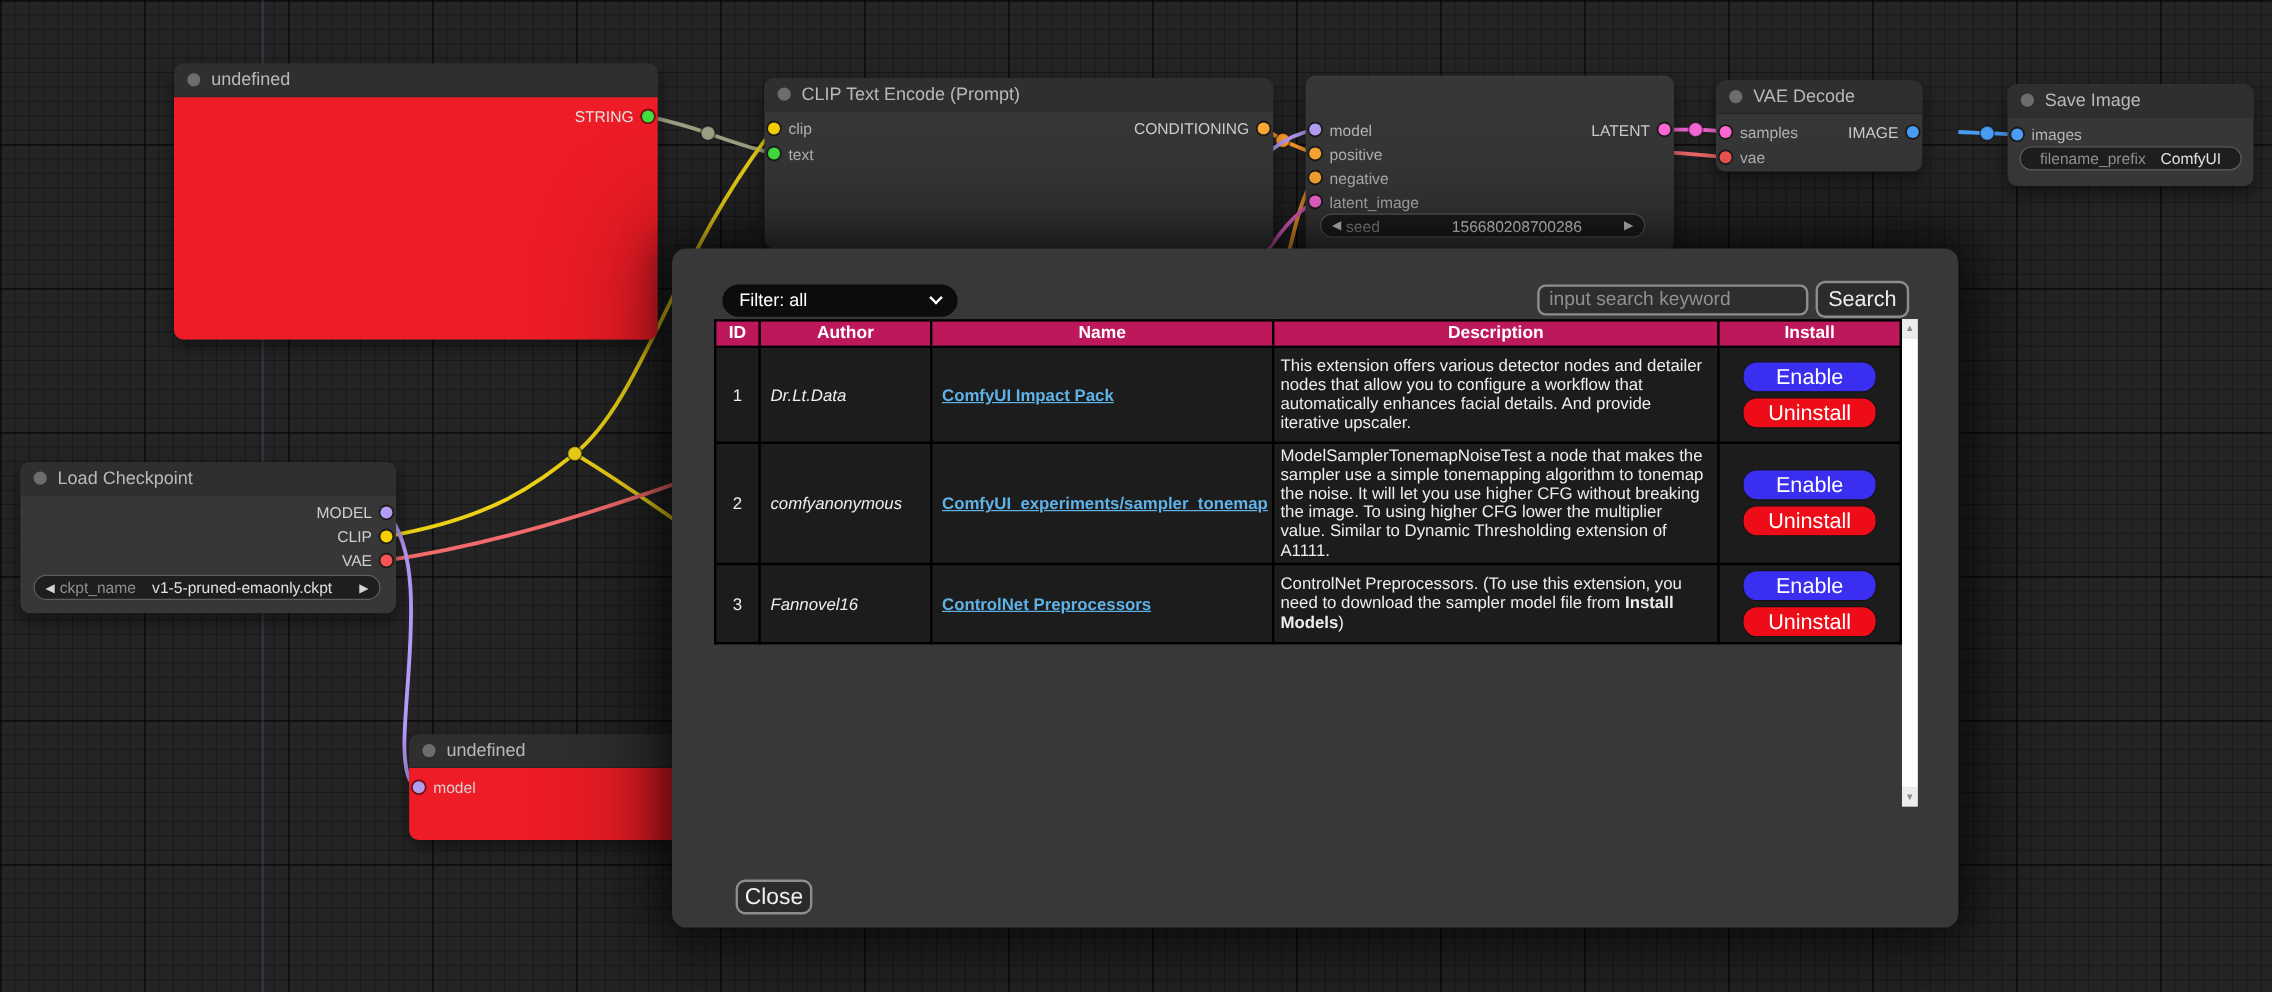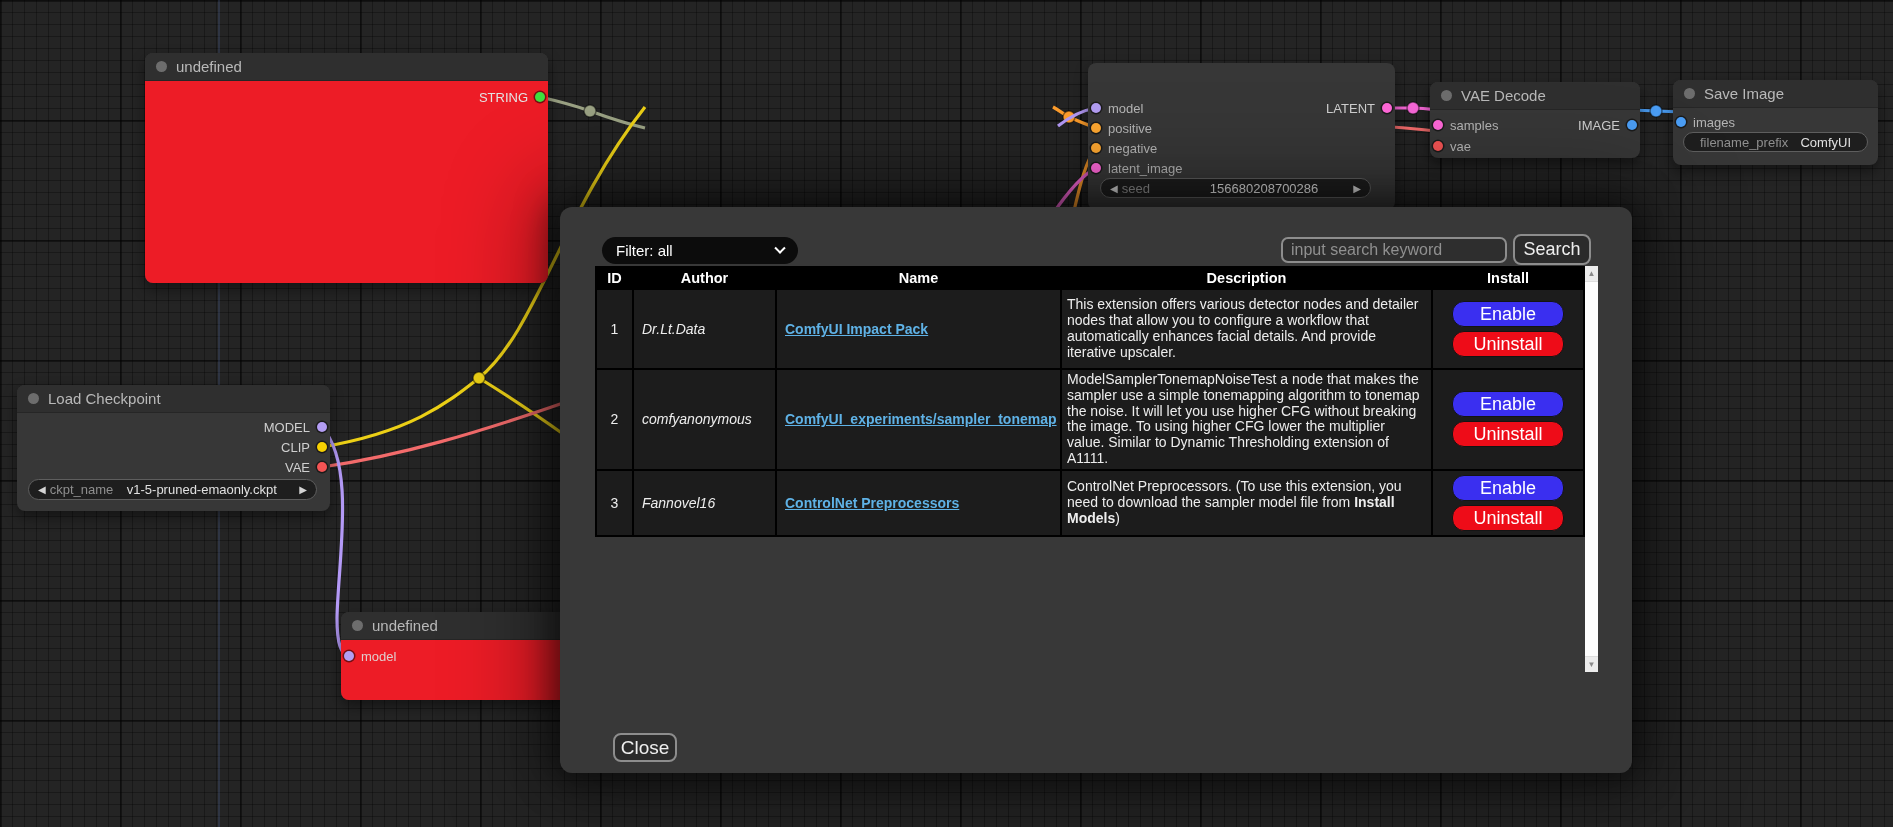--- a/index.html
+++ b/index.html
@@ -58,21 +58,21 @@
                   background:#2e2e2e; border:2px solid #8d8d8d; border-radius:7px;
                   color:#ddd; font-size:16px; padding:0 8px; font-family:"Liberation Sans",sans-serif; }
   .search-input::placeholder { color:#909090; }
   .btn { background:#2b2b2b; border:2px solid #8d8d8d; border-radius:8px; color:#eee;
          font-family:"Liberation Sans",sans-serif; cursor:pointer; }
   .search-btn { position:absolute; left:953px; top:27px; width:78px; height:31px; font-size:18px; }
   .close-btn  { position:absolute; left:38px; top:526px; width:64px; height:29px; font-size:19px;margin-left:15px; }
 
   .table-wrap { position:absolute; left:35px; top:59px; width:1003px; height:406px; display:flex; }
   table.ext { border-collapse:collapse; table-layout:fixed; width:988px; align-self:flex-start; }
-  table.ext th { background:#000000; color:#fff; font-size:14.5px; font-weight:bold;
+  table.ext th { background:#be185d; color:#fff; font-size:14.5px; font-weight:bold;
                  height:22px; border:2px solid #000; }
   table.ext td { background:#1c1c1c; color:#ededed; font-size:14px; border:2px solid #000;
                  vertical-align:middle; }
   td.c-id { text-align:center; }
   td.c-author { padding-left:8px;font-style:italic; }
   td.c-name { padding-left:8px; }
   td.c-name a { font-weight:bold; text-decoration:underline; font-size:14px; cursor:pointer; }
   td.c-desc { vertical-align:top; padding:2px 5px; font-size:13.5px; line-height:15.8px; color:#f2f2f2; }
   td.c-install { text-align:center; }
   .ibtn { display:block; width:112px; height:26px; margin:4px auto; border-radius:12px;
@@ -117,20 +117,38 @@
       <span>undefined</span>
     </div>
     <div class="node-body" style="background-color: rgb(237, 28, 38);">
       <div class="slot slot-out" style="top:8px;right:3px;color:#e3e3e3;">
         <span>STRING</span>
         <span class="dot" style="background-color: rgb(63, 224, 63);"></span>
       </div>
     </div>
   </div>
 
+  <div class="node" style="left:637px;top:65px;width:424px;height:142px;">
+    <div class="node-head">
+      <span class="tdot"></span>
+      <span>CLIP Text Encode (Prompt)</span>
+    </div>
+    <div class="slot" style="top:34px;left:3px;">
+      <span class="dot" style="background-color: rgb(247, 208, 2);"></span>
+      <span>clip</span>
+    </div>
+    <div class="slot" style="top:55px;left:3px;">
+      <span class="dot" style="background-color: rgb(63, 224, 63);"></span>
+      <span>text</span>
+    </div>
+    <div class="slot slot-out" style="top:34px;right:3px;">
+      <span>CONDITIONING</span>
+      <span class="dot" style="background-color: rgb(255, 168, 49);"></span>
+    </div>
+  </div>
 
   <div class="node" style="left:1088px;top:63px;width:307px;height:147px;">
     <div class="slot" style="top:37px;left:3px;">
       <span class="dot" style="background-color: rgb(179, 157, 243);"></span>
       <span>model</span>
     </div>
     <div class="slot" style="top:57px;left:3px;">
       <span class="dot" style="background-color: rgb(255, 168, 49);"></span>
       <span>positive</span>
     </div>
@@ -149,40 +167,40 @@
     <div class="widget" style="left:12px;top:115px;width:271px;height:20px;">
       <span class="warrow" style="padding:0 4px 0 9px;">◀</span>
       <span class="wlabel">seed</span>
       <span class="wspace"></span>
       <span class="wvalue">156680208700286</span>
       <span class="wspace" style="max-width:26px;"></span>
       <span class="warrow">▶</span>
     </div>
   </div>
 
-  <div class="node" style="left:1430px;top:82px;width:210px;height:76px;">
+  <div class="node" style="left:1430px;top:67px;width:172px;height:76px;">
     <div class="node-head">
       <span class="tdot"></span>
       <span>VAE Decode</span>
     </div>
     <div class="slot" style="top:35px;left:3px;">
       <span class="dot" style="background-color: rgb(255, 104, 216);"></span>
       <span>samples</span>
     </div>
     <div class="slot" style="top:56px;left:3px;">
       <span class="dot" style="background-color: rgb(244, 84, 84);"></span>
       <span>vae</span>
     </div>
     <div class="slot slot-out" style="top:35px;right:3px;">
       <span>IMAGE</span>
       <span class="dot" style="background-color: rgb(75, 158, 245);"></span>
     </div>
   </div>
 
-  <div class="node" style="left:1673px;top:70px;width:205px;height:85px;margin-top:10px;">
+  <div class="node" style="left:1673px;top:70px;width:205px;height:85px;">
     <div class="node-head">
       <span class="tdot"></span>
       <span>Save Image</span>
     </div>
     <div class="slot" style="top:34px;left:3px;">
       <span class="dot" style="background-color: rgb(75, 158, 245);"></span>
       <span>images</span>
     </div>
     <div class="widget" style="left:10px;top:52px;width:185px;height:20px;padding:0 16px;">
       <span class="wlabel">filename_prefix</span>

